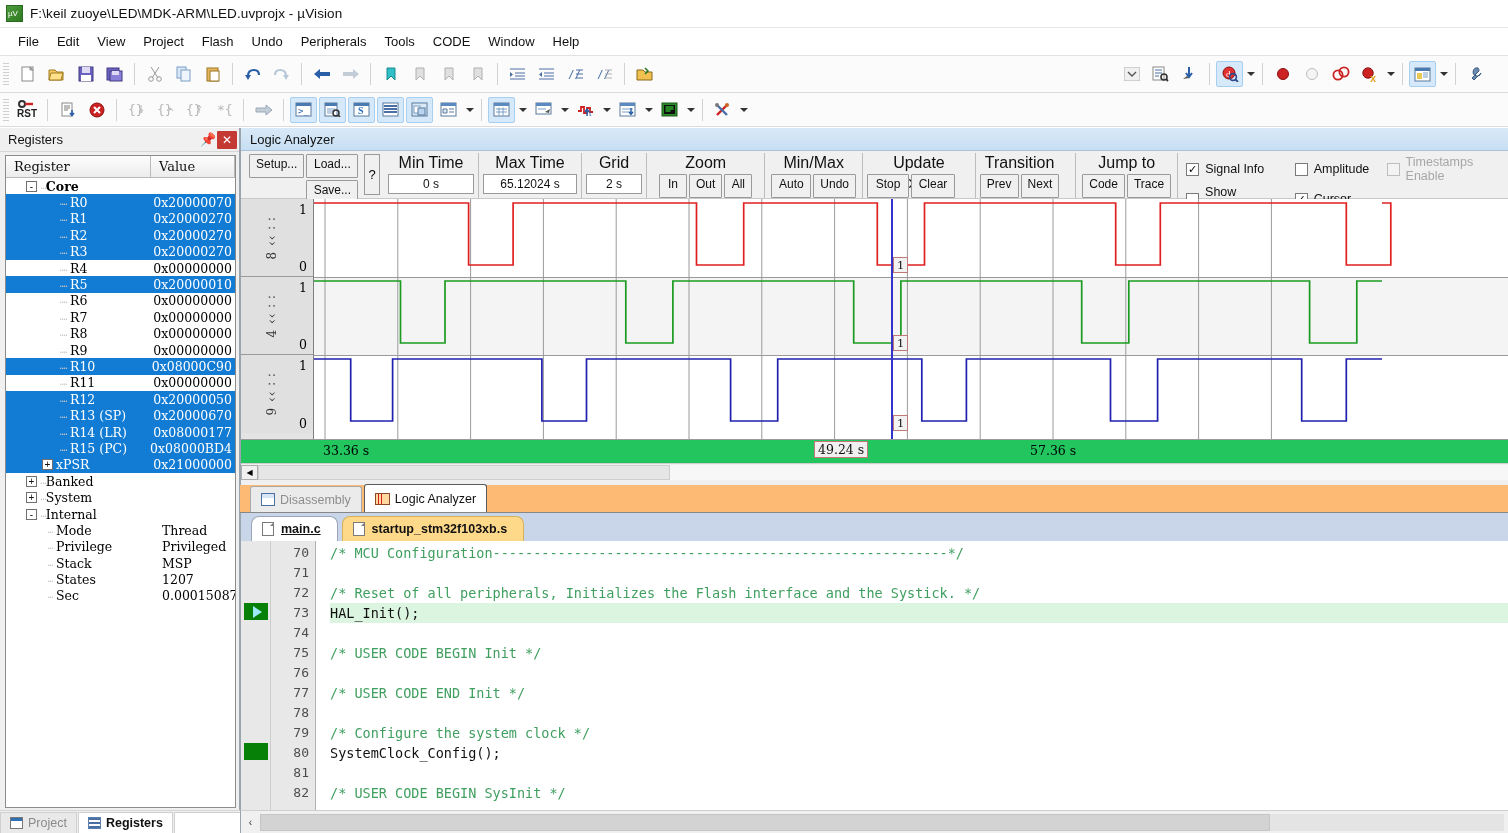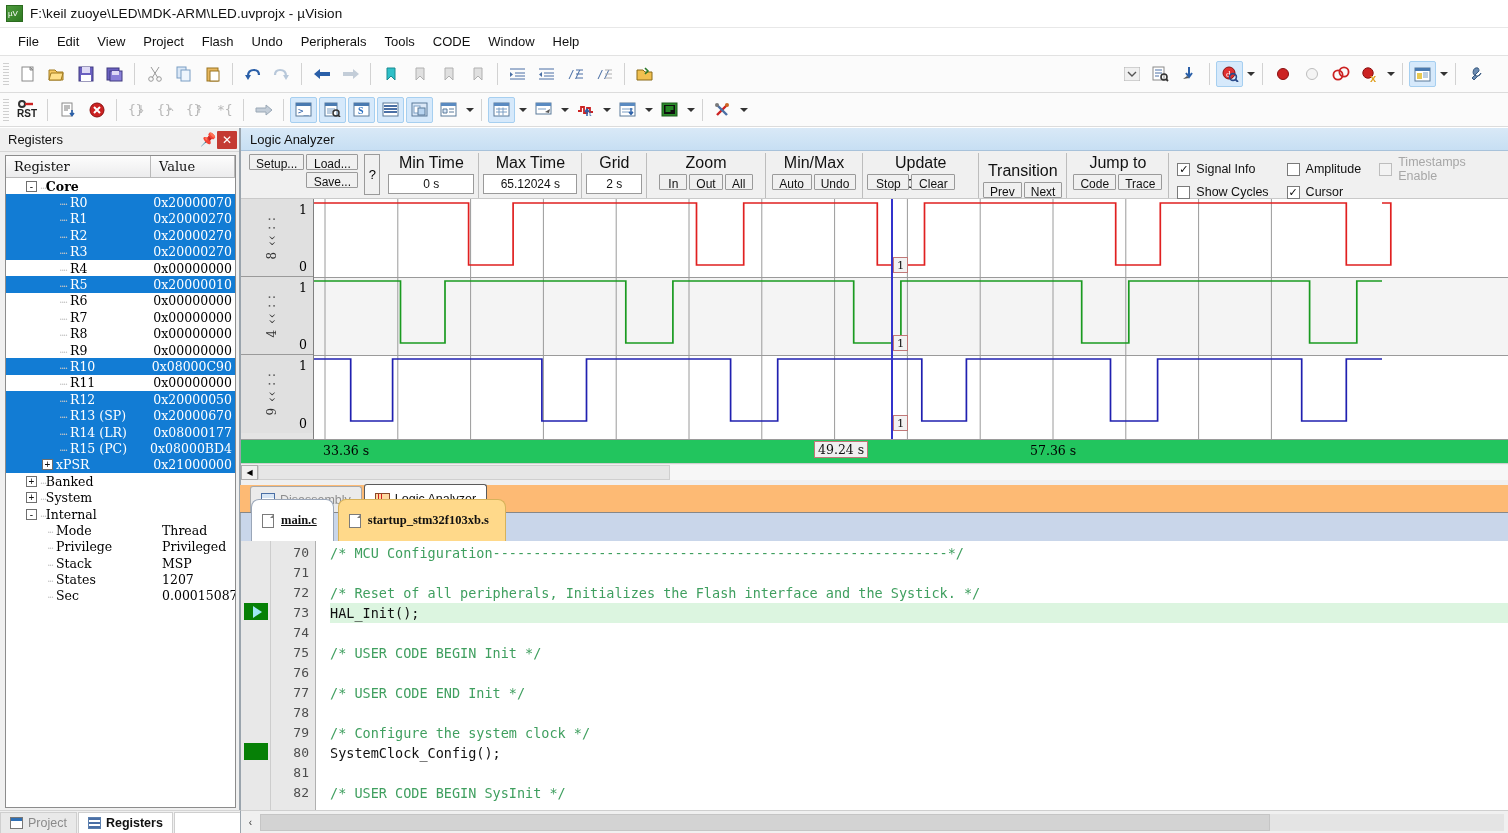--- a/index.html
+++ b/index.html
@@ -162,21 +162,21 @@
     height:48px; background:#f0f0f0; display:flex; align-items:stretch;
     border-bottom:1px solid #c9c9c9; padding:2px 0 0 4px;
   }
   .la-grp { display:flex; flex-direction:column; justify-content:flex-start; padding:0 4px; }
   .la-grp.vsep { border-right:1px solid #bdbdbd; }
   .la-lab { font-size:16px; text-align:center; height:21px; line-height:20px; color:#111; }
   .la-row { display:flex; gap:2px; }
   .btn {
     border:1px solid #9a9a9a; background:#f0f0f0; font-size:12px;
     padding:1px 6px; min-width:28px; text-align:center; color:#111;
-    border-radius:1px; line-height:16px; height:16px;
+    border-radius:1px; line-height:16px; height:24px;
   }
   .field {
     border:1px solid #9a9a9a; background:#ffffff; font-size:12px;
     padding:1px 6px; text-align:center; color:#111; height:20px; line-height:16px;
   }
   .qbtn {
     border:1px solid #9a9a9a; background:#f0f0f0; width:16px; height:41px;
     display:flex;align-items:center;justify-content:center; font-size:13px; margin:1px 4px 0 2px;
   }
   .chk-grid {
@@ -258,23 +258,23 @@
 
   
   .editor {
     position:absolute; left:240px; top:513px; width:1268px; height:297px;
     background:#fff; border-left:1px solid #9aa4ad;
   }
   .file-tabs {
     height:28px; background:#c9d6ea; display:flex; align-items:flex-end; padding-left:10px;
   }
   .ftab {
-    height:42px; display:flex; align-items:center; gap:7px; padding:0 16px 0 10px;
+    height:25px; display:flex; align-items:center; gap:7px; padding:0 16px 0 10px;
     font-size:12.5px; border:1px solid #9aa6b8; border-bottom:none;
-    border-radius:8px 8px 0 0; margin-right:4px; color:#111;font-family:Liberation Serif, serif;
+    border-radius:8px 8px 0 0; margin-right:4px; color:#111;
   }
   .ftab.active { background:#fff; font-weight:bold; }
   .ftab.active .ftab-lab { text-decoration:underline; }
   .ftab.alt { background:#ffd98a; border-color:#d7b25a; font-weight:bold; }
   .page-ico {
     width:12px;height:14px;background:#fff;border:1px solid #7b7b7b; position:relative;
   }
   .page-ico:after{
     content:"";position:absolute;right:-1px;top:-1px;border-left:4px solid transparent;border-bottom:4px solid #7b7b7b;
   }
@@ -955,21 +955,21 @@
         <div class="btn" style="min-width:42px">Undo</div>
       </div>
     </div>
     <div class="la-grp vsep" style="padding-left:4px;padding-right:4px;">
       <div class="la-lab">Update Screen</div>
       <div class="la-row">
         <div class="btn" style="min-width:42px">Stop</div>
         <div class="btn" style="min-width:44px">Clear</div>
       </div>
     </div>
-    <div class="la-grp vsep" style="padding-left:4px;padding-right:4px;justify-content:flex-end;">
+    <div class="la-grp vsep" style="padding-left:4px;padding-right:16px;justify-content:flex-end;">
       <div class="la-lab">Transition</div>
       <div class="la-row">
         <div class="btn" style="min-width:38px">Prev</div>
         <div class="btn" style="min-width:38px">Next</div>
       </div>
     </div>
     <div class="la-grp vsep" style="padding-left:6px;padding-right:6px;">
       <div class="la-lab">Jump to</div>
       <div class="la-row">
         <div class="btn" style="min-width:40px">Code</div>

